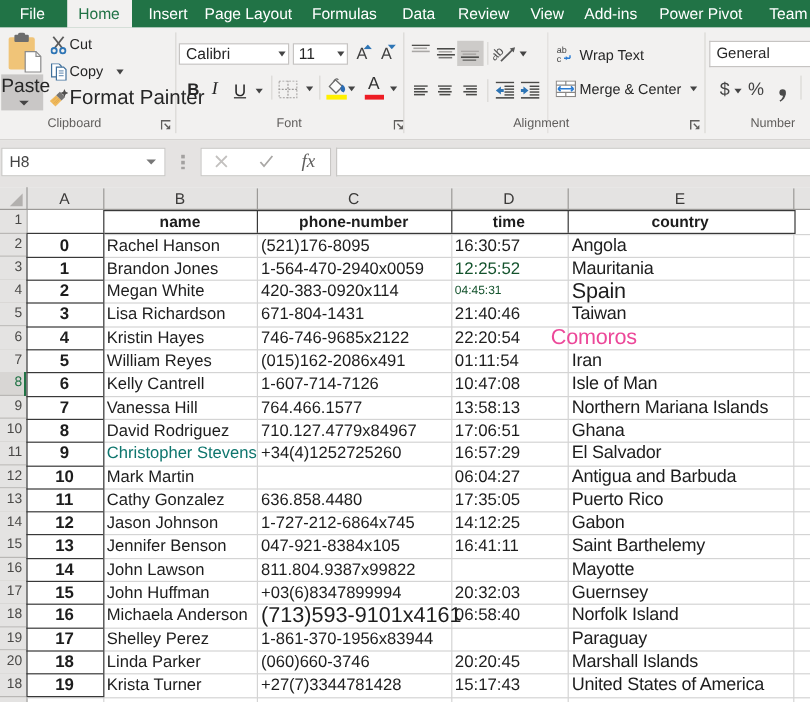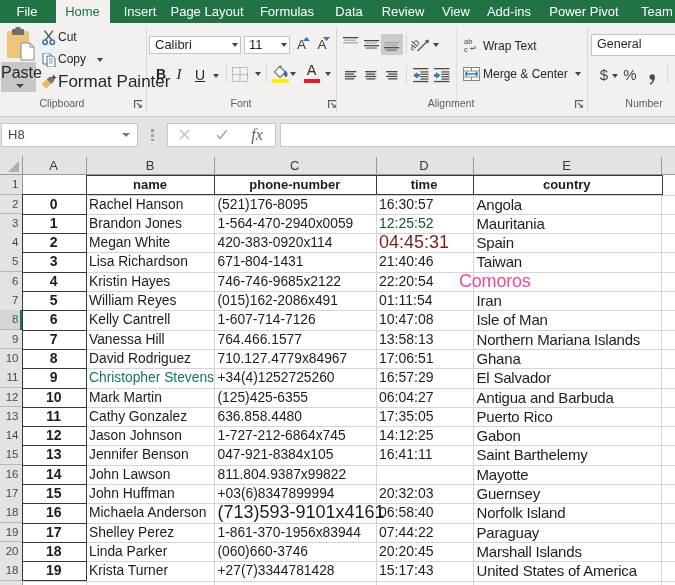--- a/index.html
+++ b/index.html
@@ -359,22 +359,22 @@
 <div style="position:absolute;left:379px;top:194.5px;width:95px;height:19.3px;color:#1d1d1d;font-size:14px;line-height:19.3px;">16:30:57</div>
 <div style="position:absolute;left:476.5px;top:194.5px;width:200px;height:19.3px;color:#1d1d1d;font-size:15px;line-height:19.3px;letter-spacing:-0.2px;">Angola</div>
 <div style="position:absolute;left:21.5px;top:213.8px;width:64.5px;height:19.3px;color:#1d1d1d;font-weight:bold;font-size:14px;line-height:19.3px;text-align:center;">1</div>
 <div style="position:absolute;left:89px;top:213.8px;width:126px;height:19.3px;color:#1d1d1d;font-size:13.8px;line-height:19.3px;">Brandon Jones</div>
 <div style="position:absolute;left:217.5px;top:213.8px;width:160px;height:19.3px;color:#1d1d1d;font-size:13.8px;line-height:19.3px;">1-564-470-2940x0059</div>
 <div style="position:absolute;left:379px;top:213.8px;width:95px;height:19.3px;color:#14532d;font-size:14px;line-height:19.3px;">12:25:52</div>
 <div style="position:absolute;left:476.5px;top:213.8px;width:200px;height:19.3px;color:#1d1d1d;font-size:15px;line-height:19.3px;letter-spacing:-0.2px;">Mauritania</div>
 <div style="position:absolute;left:21.5px;top:233.1px;width:64.5px;height:19.3px;color:#1d1d1d;font-weight:bold;font-size:14px;line-height:19.3px;text-align:center;">2</div>
 <div style="position:absolute;left:89px;top:233.1px;width:126px;height:19.3px;color:#1d1d1d;font-size:13.8px;line-height:19.3px;">Megan White</div>
 <div style="position:absolute;left:217.5px;top:233.1px;width:160px;height:19.3px;color:#1d1d1d;font-size:13.8px;line-height:19.3px;">420-383-0920x114</div>
-<div style="position:absolute;left:379px;top:233.1px;width:95px;height:19.3px;color:#7f1d1d;font-size:18px;line-height:19.3px;">04:45:31</div>
-<div style="position:absolute;left:476.5px;top:233.1px;width:200px;height:19.3px;color:#1d1d1d;font-size:15px;line-height:19.3px;letter-spacing:-0.2px;">Spain</div>
+<div style="position:absolute;left:379px;top:233.1px;width:95px;height:19.3px;color:#14532d;font-size:10px;line-height:19.3px;">04:45:31</div>
+<div style="position:absolute;left:476.5px;top:233.1px;width:200px;height:19.3px;color:#1d1d1d;font-size:18px;line-height:19.3px;letter-spacing:-0.2px;">Spain</div>
 <div style="position:absolute;left:21.5px;top:252.4px;width:64.5px;height:19.3px;color:#1d1d1d;font-weight:bold;font-size:14px;line-height:19.3px;text-align:center;">3</div>
 <div style="position:absolute;left:89px;top:252.4px;width:126px;height:19.3px;color:#1d1d1d;font-size:13.8px;line-height:19.3px;">Lisa Richardson</div>
 <div style="position:absolute;left:217.5px;top:252.4px;width:160px;height:19.3px;color:#1d1d1d;font-size:13.8px;line-height:19.3px;">671-804-1431</div>
 <div style="position:absolute;left:379px;top:252.4px;width:95px;height:19.3px;color:#1d1d1d;font-size:14px;line-height:19.3px;">21:40:46</div>
 <div style="position:absolute;left:476.5px;top:252.4px;width:200px;height:19.3px;color:#1d1d1d;font-size:15px;line-height:19.3px;letter-spacing:-0.2px;">Taiwan</div>
 <div style="position:absolute;left:21.5px;top:271.7px;width:64.5px;height:19.3px;color:#1d1d1d;font-weight:bold;font-size:14px;line-height:19.3px;text-align:center;">4</div>
 <div style="position:absolute;left:89px;top:271.7px;width:126px;height:19.3px;color:#1d1d1d;font-size:13.8px;line-height:19.3px;">Kristin Hayes</div>
 <div style="position:absolute;left:217.5px;top:271.7px;width:160px;height:19.3px;color:#1d1d1d;font-size:13.8px;line-height:19.3px;">746-746-9685x2122</div>
 <div style="position:absolute;left:379px;top:271.7px;width:95px;height:19.3px;color:#1d1d1d;font-size:14px;line-height:19.3px;">22:20:54</div>
 <div style="position:absolute;left:459px;top:271.7px;width:200px;height:19.3px;color:#ec4899;font-size:18px;line-height:19.3px;letter-spacing:-0.2px;">Comoros</div>
@@ -398,21 +398,20 @@
 <div style="position:absolute;left:217.5px;top:348.9px;width:160px;height:19.3px;color:#1d1d1d;font-size:13.8px;line-height:19.3px;">710.127.4779x84967</div>
 <div style="position:absolute;left:379px;top:348.9px;width:95px;height:19.3px;color:#1d1d1d;font-size:14px;line-height:19.3px;">17:06:51</div>
 <div style="position:absolute;left:476.5px;top:348.9px;width:200px;height:19.3px;color:#1d1d1d;font-size:15px;line-height:19.3px;letter-spacing:-0.2px;">Ghana</div>
 <div style="position:absolute;left:21.5px;top:368.2px;width:64.5px;height:19.3px;color:#1d1d1d;font-weight:bold;font-size:14px;line-height:19.3px;text-align:center;">9</div>
 <div style="position:absolute;left:89px;top:368.2px;width:126px;height:19.3px;color:#0f766e;font-size:13.8px;line-height:19.3px;">Christopher Stevens</div>
 <div style="position:absolute;left:217.5px;top:368.2px;width:160px;height:19.3px;color:#1d1d1d;font-size:13.8px;line-height:19.3px;">+34(4)1252725260</div>
 <div style="position:absolute;left:379px;top:368.2px;width:95px;height:19.3px;color:#1d1d1d;font-size:14px;line-height:19.3px;">16:57:29</div>
 <div style="position:absolute;left:476.5px;top:368.2px;width:200px;height:19.3px;color:#1d1d1d;font-size:15px;line-height:19.3px;letter-spacing:-0.2px;">El Salvador</div>
 <div style="position:absolute;left:21.5px;top:387.5px;width:64.5px;height:19.3px;color:#1d1d1d;font-weight:bold;font-size:14px;line-height:19.3px;text-align:center;">10</div>
 <div style="position:absolute;left:89px;top:387.5px;width:126px;height:19.3px;color:#1d1d1d;font-size:13.8px;line-height:19.3px;">Mark Martin</div>
-<div style="position:absolute;left:217.5px;top:387.5px;width:160px;height:19.3px;color:#1d1d1d;font-size:13.8px;line-height:19.3px;">(125)425-6355</div>
 <div style="position:absolute;left:379px;top:387.5px;width:95px;height:19.3px;color:#1d1d1d;font-size:14px;line-height:19.3px;">06:04:27</div>
 <div style="position:absolute;left:476.5px;top:387.5px;width:200px;height:19.3px;color:#1d1d1d;font-size:15px;line-height:19.3px;letter-spacing:-0.2px;">Antigua and Barbuda</div>
 <div style="position:absolute;left:21.5px;top:406.8px;width:64.5px;height:19.3px;color:#1d1d1d;font-weight:bold;font-size:14px;line-height:19.3px;text-align:center;">11</div>
 <div style="position:absolute;left:89px;top:406.8px;width:126px;height:19.3px;color:#1d1d1d;font-size:13.8px;line-height:19.3px;">Cathy Gonzalez</div>
 <div style="position:absolute;left:217.5px;top:406.8px;width:160px;height:19.3px;color:#1d1d1d;font-size:13.8px;line-height:19.3px;">636.858.4480</div>
 <div style="position:absolute;left:379px;top:406.8px;width:95px;height:19.3px;color:#1d1d1d;font-size:14px;line-height:19.3px;">17:35:05</div>
 <div style="position:absolute;left:476.5px;top:406.8px;width:200px;height:19.3px;color:#1d1d1d;font-size:15px;line-height:19.3px;letter-spacing:-0.2px;">Puerto Rico</div>
 <div style="position:absolute;left:21.5px;top:426.1px;width:64.5px;height:19.3px;color:#1d1d1d;font-weight:bold;font-size:14px;line-height:19.3px;text-align:center;">12</div>
 <div style="position:absolute;left:89px;top:426.1px;width:126px;height:19.3px;color:#1d1d1d;font-size:13.8px;line-height:19.3px;">Jason Johnson</div>
 <div style="position:absolute;left:217.5px;top:426.1px;width:160px;height:19.3px;color:#1d1d1d;font-size:13.8px;line-height:19.3px;">1-727-212-6864x745</div>
@@ -433,21 +432,20 @@
 <div style="position:absolute;left:379px;top:484px;width:95px;height:19.3px;color:#1d1d1d;font-size:14px;line-height:19.3px;">20:32:03</div>
 <div style="position:absolute;left:476.5px;top:484px;width:200px;height:19.3px;color:#1d1d1d;font-size:15px;line-height:19.3px;letter-spacing:-0.2px;">Guernsey</div>
 <div style="position:absolute;left:21.5px;top:503.3px;width:64.5px;height:19.3px;color:#1d1d1d;font-weight:bold;font-size:14px;line-height:19.3px;text-align:center;">16</div>
 <div style="position:absolute;left:89px;top:503.3px;width:126px;height:19.3px;color:#1d1d1d;font-size:13.8px;line-height:19.3px;">Michaela Anderson</div>
 <div style="position:absolute;left:217.5px;top:503.3px;width:160px;height:19.3px;color:#1d1d1d;font-size:18px;line-height:19.3px;">(713)593-9101x4161</div>
 <div style="position:absolute;left:379px;top:503.3px;width:95px;height:19.3px;color:#1d1d1d;font-size:14px;line-height:19.3px;">06:58:40</div>
 <div style="position:absolute;left:476.5px;top:503.3px;width:200px;height:19.3px;color:#1d1d1d;font-size:15px;line-height:19.3px;letter-spacing:-0.2px;">Norfolk Island</div>
 <div style="position:absolute;left:21.5px;top:522.6px;width:64.5px;height:19.3px;color:#1d1d1d;font-weight:bold;font-size:14px;line-height:19.3px;text-align:center;">17</div>
 <div style="position:absolute;left:89px;top:522.6px;width:126px;height:19.3px;color:#1d1d1d;font-size:13.8px;line-height:19.3px;">Shelley Perez</div>
 <div style="position:absolute;left:217.5px;top:522.6px;width:160px;height:19.3px;color:#1d1d1d;font-size:13.8px;line-height:19.3px;">1-861-370-1956x83944</div>
-<div style="position:absolute;left:379px;top:522.6px;width:95px;height:19.3px;color:#1d1d1d;font-size:14px;line-height:19.3px;">07:44:22</div>
 <div style="position:absolute;left:476.5px;top:522.6px;width:200px;height:19.3px;color:#1d1d1d;font-size:15px;line-height:19.3px;letter-spacing:-0.2px;">Paraguay</div>
 <div style="position:absolute;left:21.5px;top:541.9px;width:64.5px;height:19.3px;color:#1d1d1d;font-weight:bold;font-size:14px;line-height:19.3px;text-align:center;">18</div>
 <div style="position:absolute;left:89px;top:541.9px;width:126px;height:19.3px;color:#1d1d1d;font-size:13.8px;line-height:19.3px;">Linda Parker</div>
 <div style="position:absolute;left:217.5px;top:541.9px;width:160px;height:19.3px;color:#1d1d1d;font-size:13.8px;line-height:19.3px;">(060)660-3746</div>
 <div style="position:absolute;left:379px;top:541.9px;width:95px;height:19.3px;color:#1d1d1d;font-size:14px;line-height:19.3px;">20:20:45</div>
 <div style="position:absolute;left:476.5px;top:541.9px;width:200px;height:19.3px;color:#1d1d1d;font-size:15px;line-height:19.3px;letter-spacing:-0.2px;">Marshall Islands</div>
 <div style="position:absolute;left:21.5px;top:561.2px;width:64.5px;height:19.3px;color:#1d1d1d;font-weight:bold;font-size:14px;line-height:19.3px;text-align:center;">19</div>
 <div style="position:absolute;left:89px;top:561.2px;width:126px;height:19.3px;color:#1d1d1d;font-size:13.8px;line-height:19.3px;">Krista Turner</div>
 <div style="position:absolute;left:217.5px;top:561.2px;width:160px;height:19.3px;color:#1d1d1d;font-size:13.8px;line-height:19.3px;">+27(7)3344781428</div>
 <div style="position:absolute;left:379px;top:561.2px;width:95px;height:19.3px;color:#1d1d1d;font-size:14px;line-height:19.3px;">15:17:43</div>

